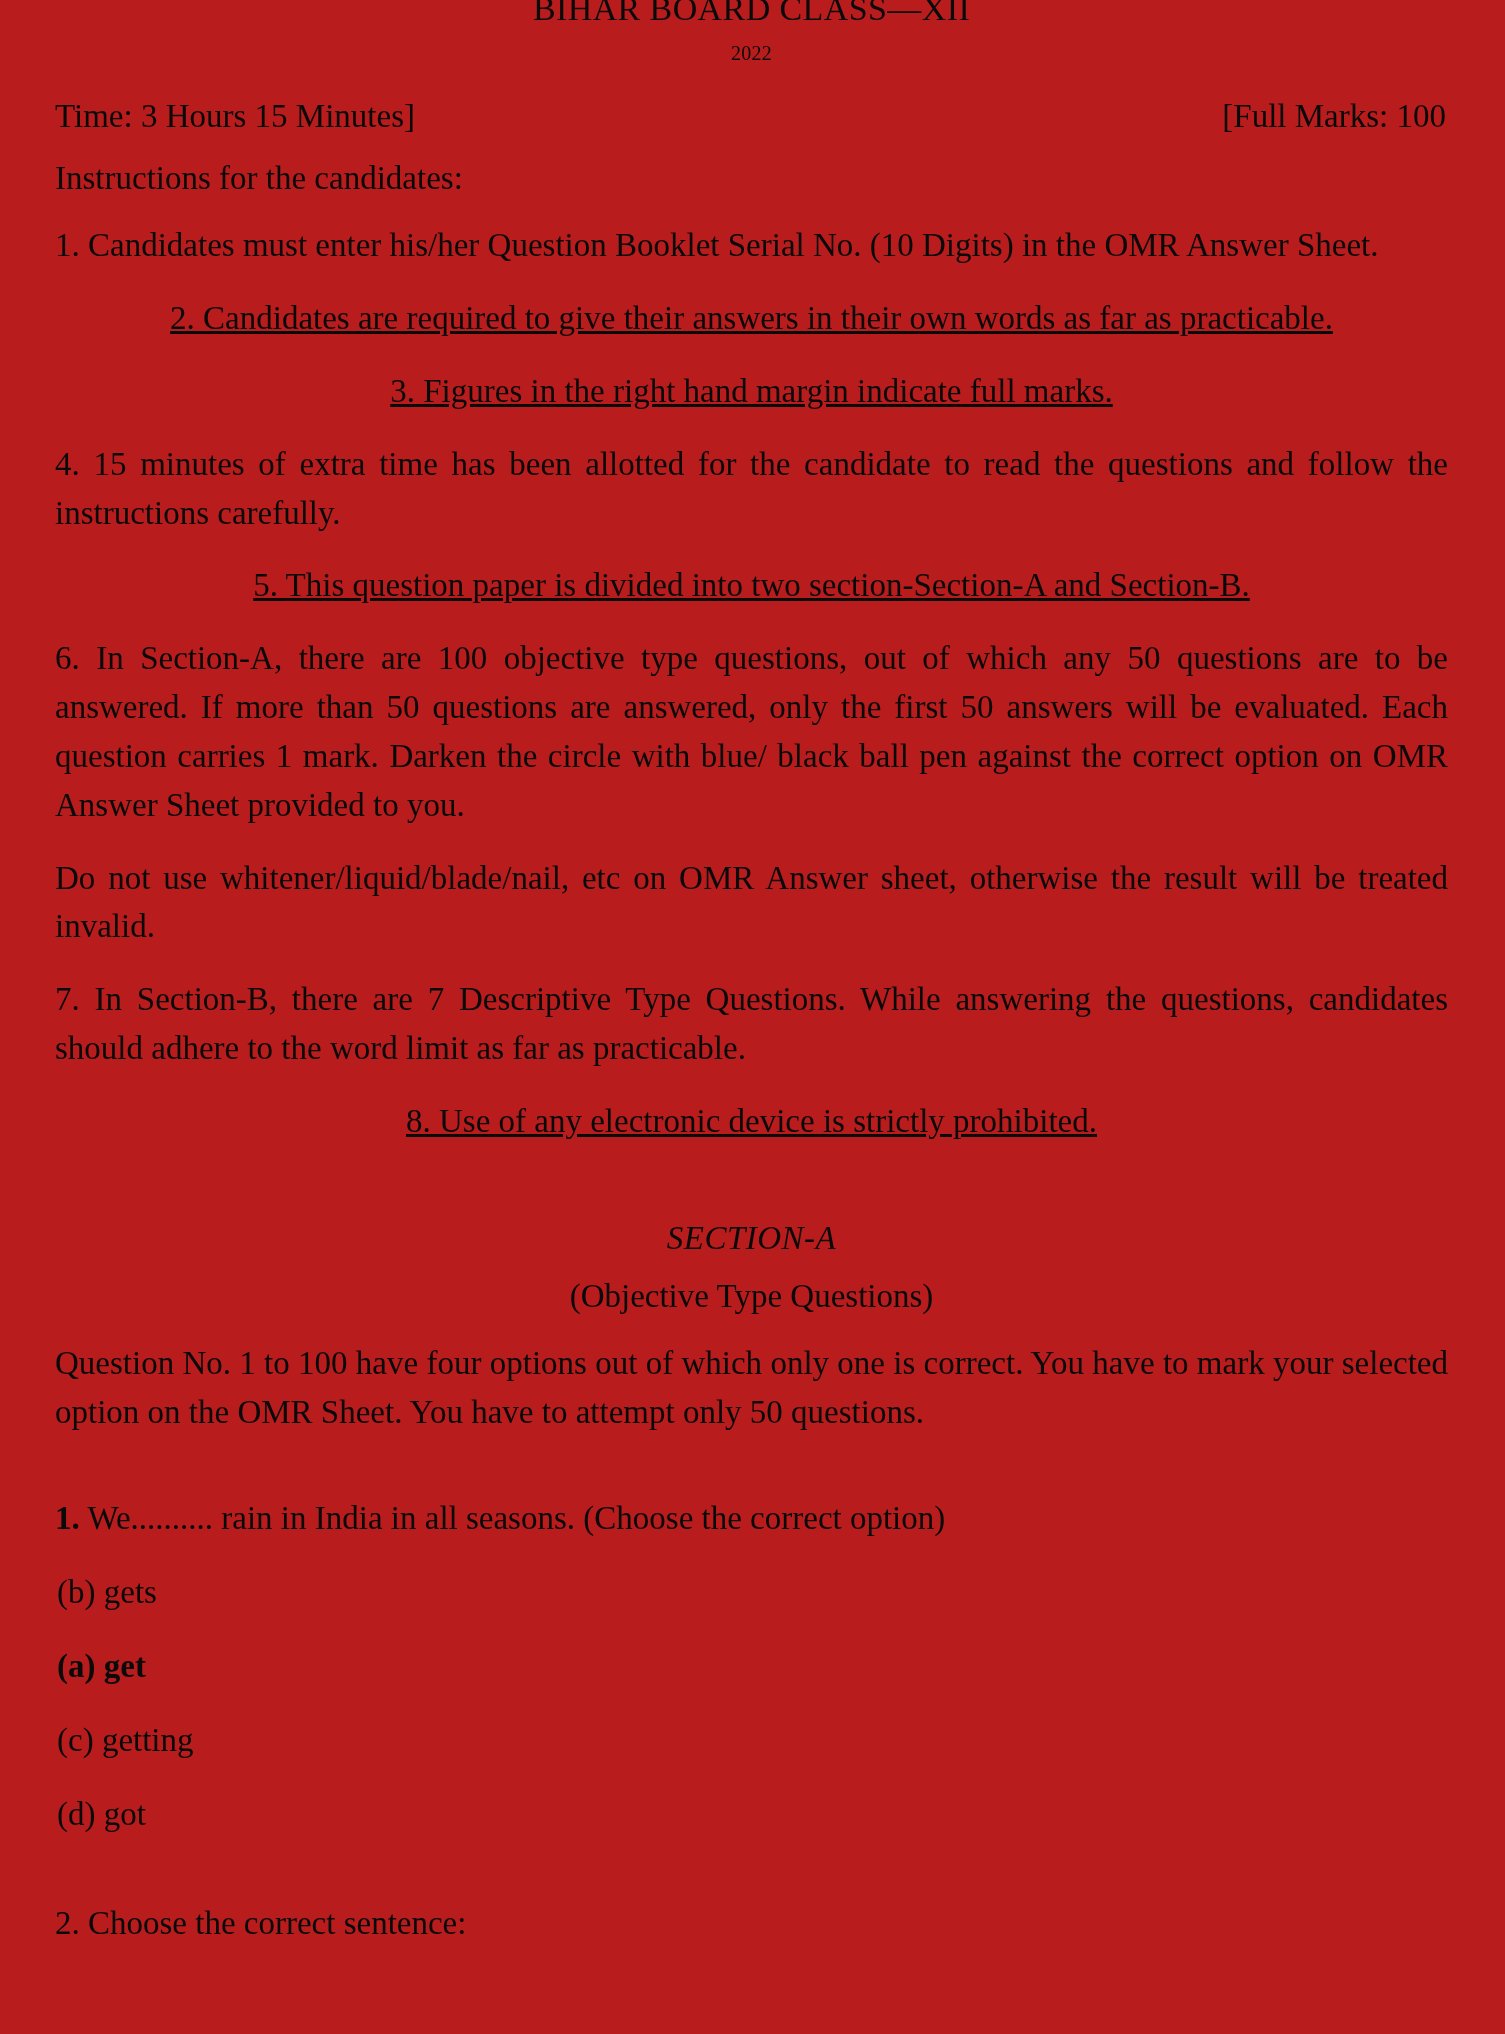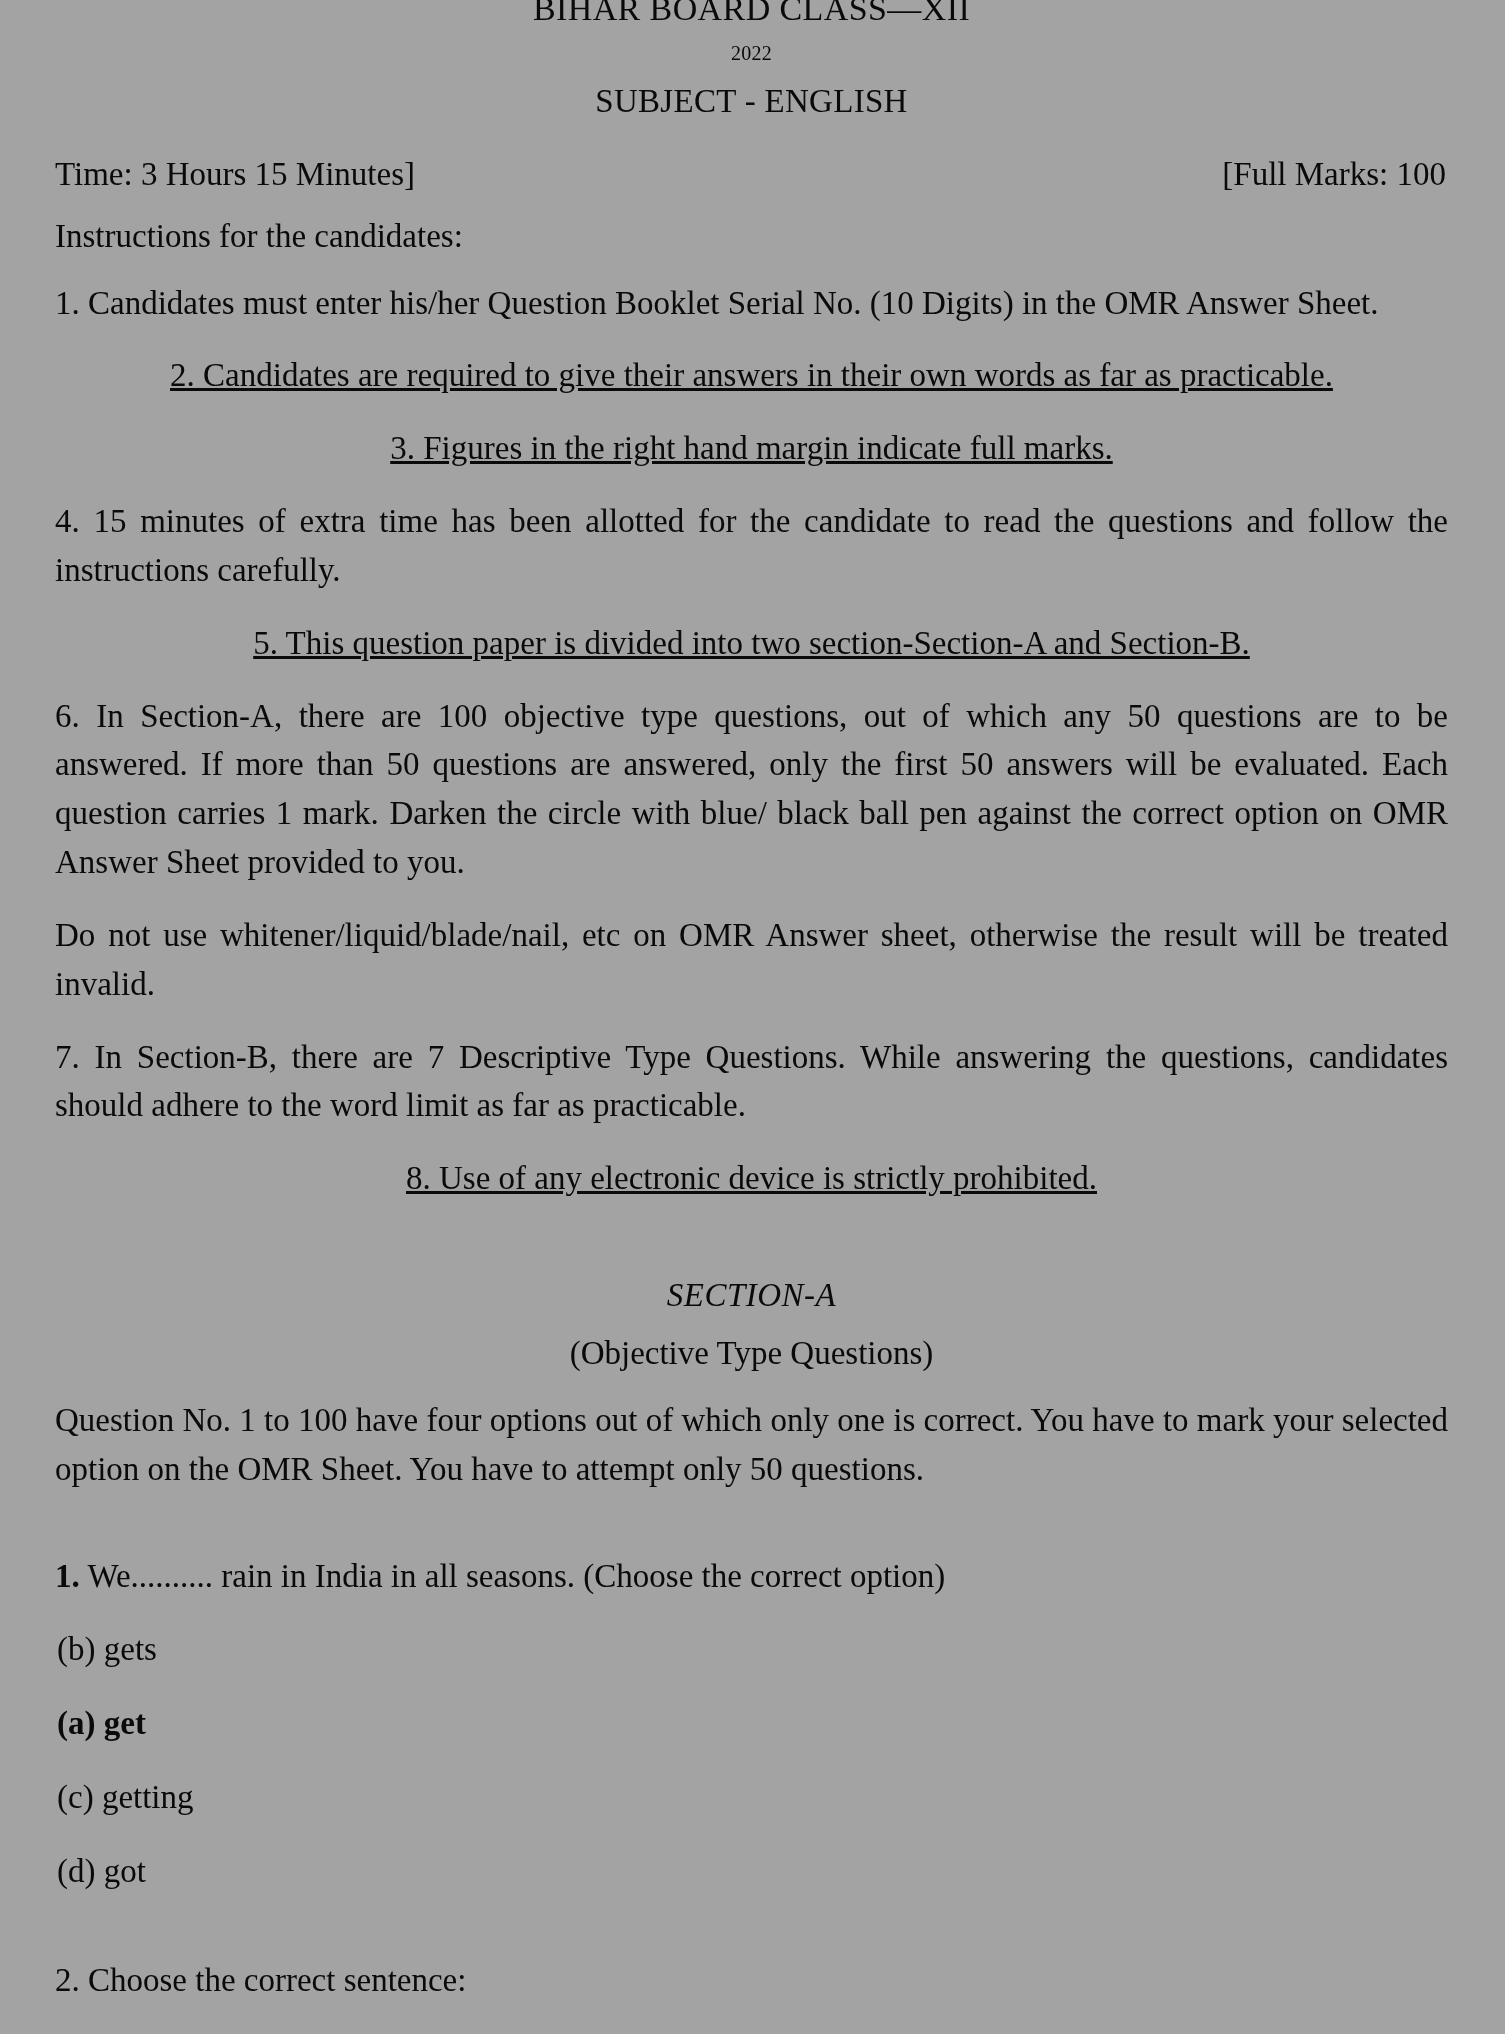--- a/index.html
+++ b/index.html
@@ -10,21 +10,21 @@
   }
   body {
     font-family: "Liberation Serif", "DejaVu Serif", serif;
     color: #0a0a0a;
     -webkit-font-smoothing: antialiased;
   }
   .page {
     position: relative;
     width: 1505px;
     height: 2034px;
-    background: #a3a3a3;
+    background: #b91c1c;
     overflow: hidden;
     box-sizing: border-box;
   }
   
   .sheet {
     position: absolute;
     left: 55px;
     top: -14px;            
     width: 1393px;
   }
@@ -110,21 +110,20 @@
   .q2-gap { height: 60px; }
 </style>
 </head>
 <body>
 
 <div class="page">
   <div class="sheet">
 
     <div class="hdr hdr-title">BIHAR BOARD CLASS—XII</div>
     <div class="hdr hdr-year">2022</div>
-    <div class="hdr hdr-subject">SUBJECT -  ENGLISH</div>
 
     <div class="meta-row">
       <span class="meta-left">Time: 3 Hours 15 Minutes]</span>
       <span class="meta-right">[Full Marks: 100</span>
     </div>
 
     <div class="lead">Instructions for the candidates:</div>
 
     <p class="para">1. Candidates must enter his/her Question Booklet Serial No. (10 Digits) in the OMR Answer Sheet.</p>
     <p class="para last-natural">2. Candidates are required to give their answers in their own words as far as practicable.</p>

